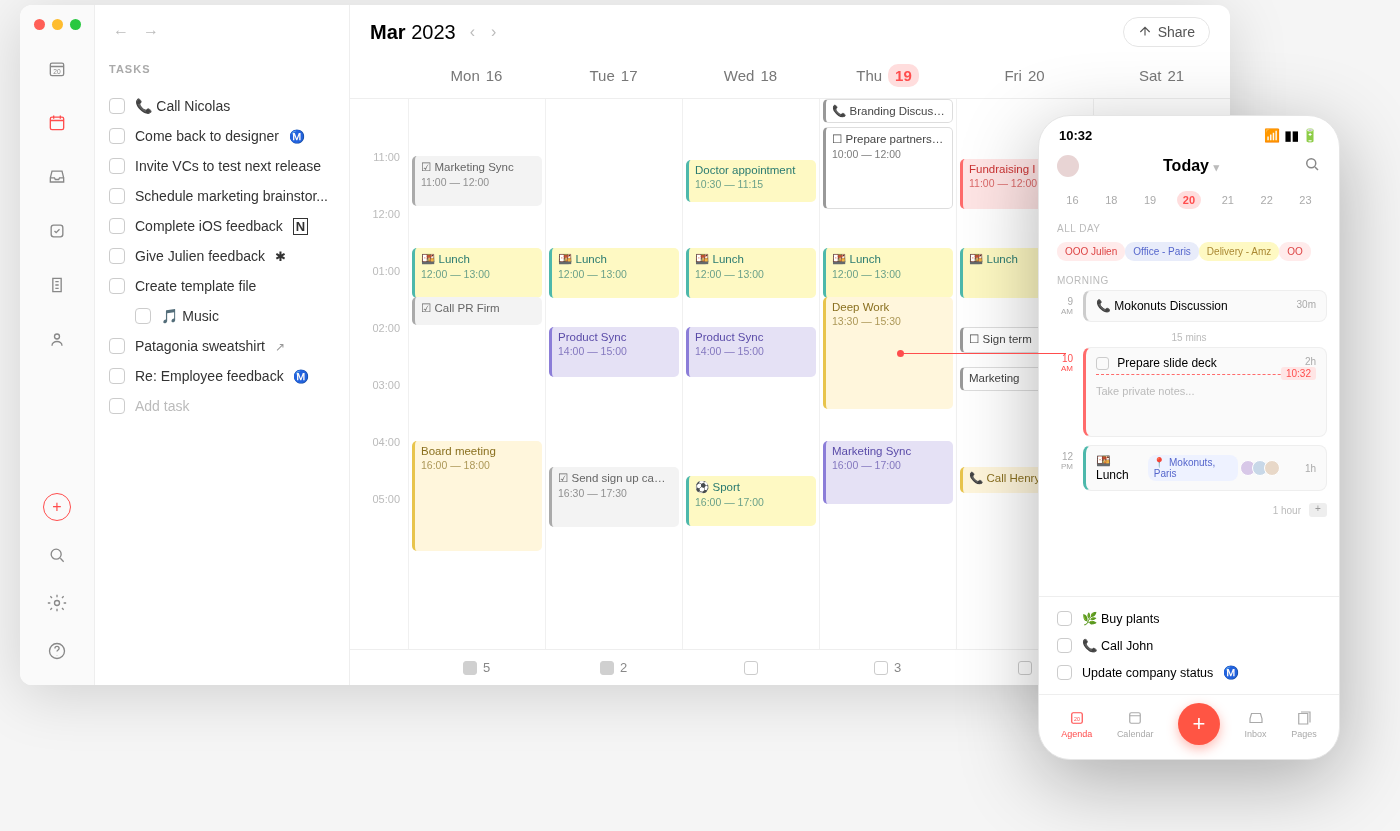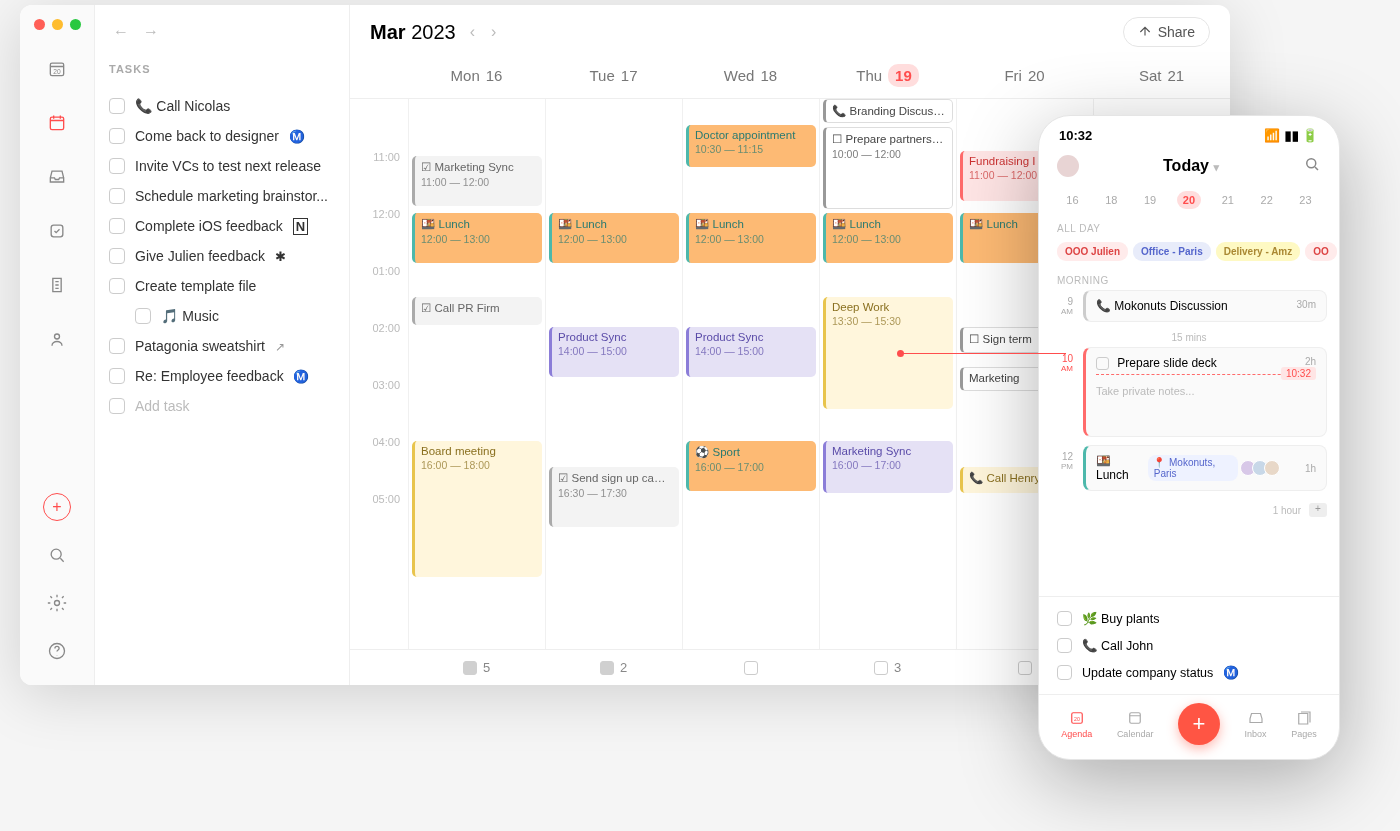--- a/index.html
+++ b/index.html
@@ -44,21 +44,21 @@
 .time-slot { height: 57px; text-align: right; padding-right: 8px; font-size: 11px; color: #bbb; border-top: 1px solid transparent; position: relative; top: -6px; }
 .day-cols { flex: 1; display: flex; position: relative; }
 .day-col { flex: 1; border-left: 1px solid #f0f0f0; position: relative; }
 .now-line { position: absolute; left: 0; right: 0; height: 1px; background: #ff4d4d; z-index: 5; }
 .now-line::before { content: ''; position: absolute; left: -4px; top: -3px; width: 7px; height: 7px; background: #ff4d4d; border-radius: 50%; }
 
 .event { position: absolute; left: 3px; right: 3px; border-radius: 5px; padding: 4px 6px; font-size: 11.5px; overflow: hidden; border-left: 3px solid; }
 .event .title { font-weight: 500; white-space: nowrap; overflow: hidden; text-overflow: ellipsis; }
 .event .time { font-size: 10.5px; opacity: 0.7; margin-top: 2px; }
 .ev-gray { background: #f3f3f3; border-color: #aaa; color: #666; }
-.ev-teal { background: #fdba74; border-color: #4db8ab; color: #2a7a70; }
+.ev-teal { background: #fef9c3; border-color: #4db8ab; color: #2a7a70; margin-top: 35px; }
 .ev-purple { background: #e5e1f5; border-color: #8b7dd8; color: #5a4ba8; }
 .ev-yellow { background: #fff6dc; border-color: #e8c44c; color: #8a7020; }
 .ev-white { background: #fff; border: 1px solid #ddd; border-left: 3px solid #999; color: #444; }
 .ev-red { background: #ffe5e5; border-color: #ff6b6b; color: #cc3333; }
 
 .day-footer { display: flex; padding: 10px 0 10px 58px; border-top: 1px solid #eee; }
 .footer-cell { flex: 1; text-align: center; font-size: 13px; color: #888; display: flex; justify-content: center; align-items: center; gap: 6px; }
 .footer-cell .box { width: 14px; height: 14px; border: 1.5px solid #ccc; border-radius: 3px; display: inline-block; }
 .footer-cell.done .box { background: #d0d0d0; border-color: #d0d0d0; }
 
@@ -66,21 +66,21 @@
 .mobile { position: absolute; right: 60px; top: 115px; width: 302px; height: 645px; background: #fff; border-radius: 32px; box-shadow: 0 20px 80px rgba(0,0,0,0.3); overflow: hidden; display: flex; flex-direction: column; border: 1px solid #e5e5e5; }
 .m-status { display: flex; justify-content: space-between; padding: 12px 20px 6px; font-size: 13px; font-weight: 600; }
 .m-status .right { display: flex; gap: 4px; align-items: center; }
 .m-header { display: flex; align-items: center; justify-content: space-between; padding: 6px 18px 10px; }
 .m-avatar { width: 22px; height: 22px; border-radius: 50%; background: #e8d4d4; }
 .m-title { font-size: 16px; font-weight: 600; }
 .m-dates { display: flex; justify-content: space-around; padding: 4px 14px 10px; font-size: 11px; color: #aaa; }
 .m-date { padding: 3px 6px; }
 .m-date.active { background: #ffdddd; color: #ff4d4d; border-radius: 10px; font-weight: 600; }
 .m-section-label { font-size: 10px; color: #bbb; letter-spacing: 0.5px; padding: 4px 18px; }
-.m-pills { display: flex; gap: 5px; padding: 4px 18px 10px; overflow: hidden; font-weight: bold; }
+.m-pills { display: flex; padding: 4px 18px 10px; overflow: hidden; }
 .m-pill { font-size: 10px; padding: 4px 8px; border-radius: 9px; white-space: nowrap; }
 .pill-red { background: #ffebeb; color: #dd4444; }
 .pill-blue { background: #e8ecfa; color: #5566cc; }
 .pill-yellow { background: #fef9c3; color: #aa8833; }
 .m-events { flex: 1; padding: 0 12px; overflow: hidden; }
 .m-event-row { display: flex; gap: 10px; margin-bottom: 6px; }
 .m-time-label { width: 22px; text-align: right; font-size: 10px; color: #aaa; padding-top: 6px; }
 .m-event-card { flex: 1; background: #fafafa; border: 1px solid #eee; border-radius: 8px; padding: 8px 10px; font-size: 12px; position: relative; }
 .m-event-card .dur { position: absolute; right: 10px; top: 8px; font-size: 10px; color: #aaa; }
 .m-gap-label { text-align: center; font-size: 10px; color: #bbb; padding: 4px; }
@@ -272,21 +272,21 @@
               <div class="title">☑ Marketing Sync</div>
               <div class="time">11:00 — 12:00</div>
             </div>
             <div class="event ev-teal" style="top: 114px; height: 50px;">
               <div class="title">🍱 Lunch</div>
               <div class="time">12:00 — 13:00</div>
             </div>
             <div class="event ev-gray" style="top: 198px; height: 28px;">
               <div class="title">☑ Call PR Firm</div>
             </div>
-            <div class="event ev-yellow" style="top: 342px; height: 136px;">
+            <div class="event ev-yellow" style="top: 342px; height: 110px;">
               <div class="title">Board meeting</div>
               <div class="time">16:00 — 18:00</div>
             </div>
           </div>
           <div class="day-col">
             <div class="event ev-teal" style="top: 114px; height: 50px;">
               <div class="title">🍱 Lunch</div>
               <div class="time">12:00 — 13:00</div>
             </div>
             <div class="event ev-purple" style="top: 228px; height: 50px;">
@@ -325,27 +325,27 @@
               <div class="time">10:00 — 12:00</div>
             </div>
             <div class="event ev-teal" style="top: 114px; height: 50px;">
               <div class="title">🍱 Lunch</div>
               <div class="time">12:00 — 13:00</div>
             </div>
             <div class="event ev-yellow" style="top: 198px; height: 112px;">
               <div class="title">Deep Work</div>
               <div class="time">13:30 — 15:30</div>
             </div>
-            <div class="event ev-purple" style="top: 342px; height: 52px;">
+            <div class="event ev-purple" style="top: 342px; height: 63px;">
               <div class="title">Marketing Sync</div>
               <div class="time">16:00 — 17:00</div>
             </div>
           </div>
           <div class="day-col">
-            <div class="event ev-red" style="top: 52px; height: 50px;">
+            <div class="event ev-red" style="top: 60px; height: 50px;">
               <div class="title">Fundraising I</div>
               <div class="time">11:00 — 12:00</div>
             </div>
             <div class="event ev-teal" style="top: 114px; height: 50px;">
               <div class="title">🍱 Lunch</div>
             </div>
             <div class="event ev-white" style="top: 228px; height: 26px;">
               <div class="title">☐ Sign term</div>
             </div>
             <div class="event ev-white" style="top: 268px; height: 24px;">

